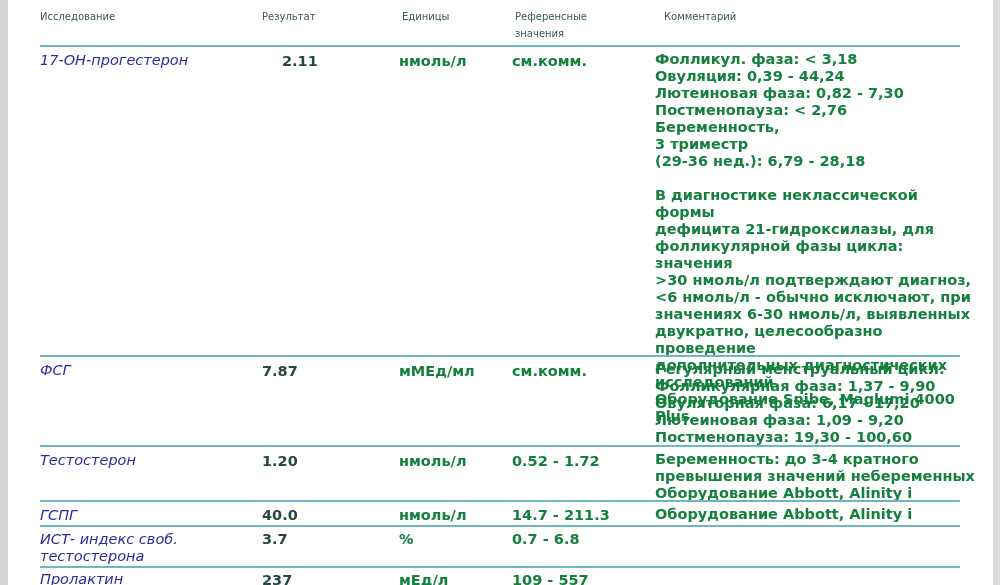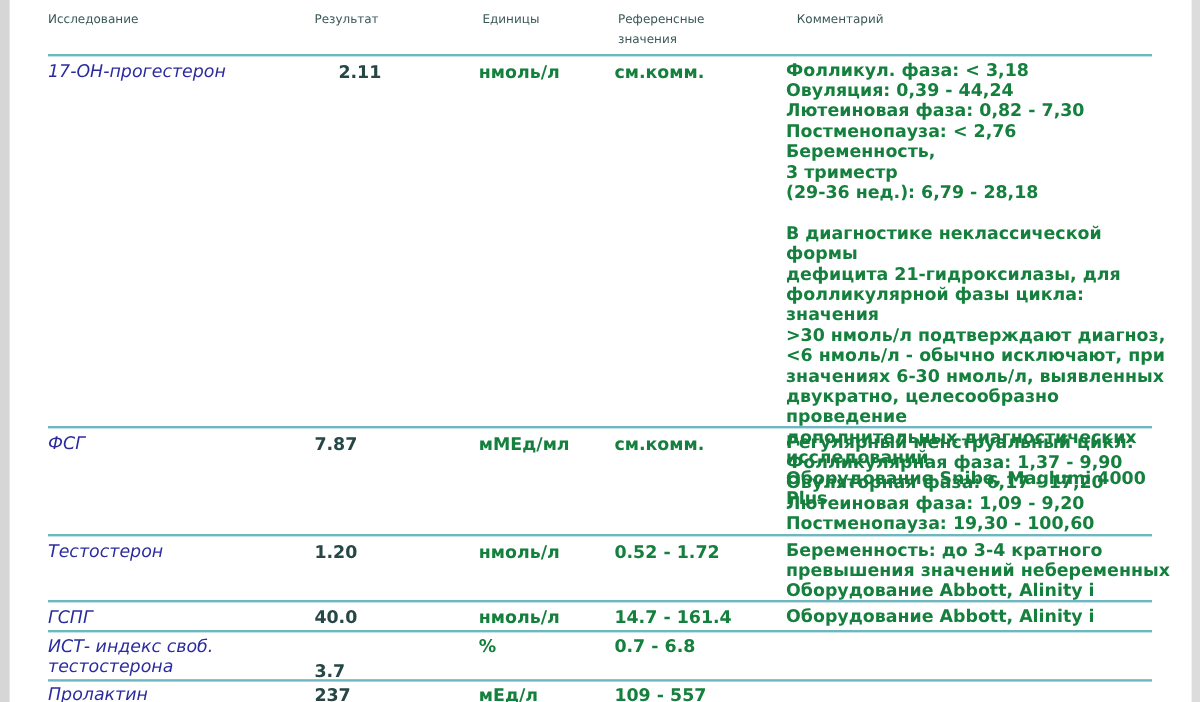--- a/index.html
+++ b/index.html
@@ -75,26 +75,26 @@
   <div class="cell unit" style="left:359px; top:453px;">нмоль/л</div>
   <div class="cell ref" style="left:472px; top:453px;">0.52 - 1.72</div>
   <div class="cell comm" style="left:615px; top:451px; width:320px;">Беременность: до 3-4 кратного
 превышения значений небеременных
 Оборудование Abbott, Alinity i</div>
   <div class="hline" style="top:500px;"></div>
 
   <div class="cell name" style="left:0; top:507px;">ГСПГ</div>
   <div class="cell res" style="left:222px; top:507px;">40.0</div>
   <div class="cell unit" style="left:359px; top:507px;">нмоль/л</div>
-  <div class="cell ref" style="left:472px; top:507px;">14.7 - 161.4</div>
+  <div class="cell ref" style="left:472px; top:507px;">14.7 - 211.3</div>
   <div class="cell comm" style="left:615px; top:506px; width:320px;">Оборудование Abbott, Alinity i</div>
   <div class="hline" style="top:525px;"></div>
 
   <div class="cell name" style="left:0; top:531px; width:180px;">ИСТ- индекс своб. тестостерона</div>
-  <div class="cell res" style="left:222px; top:531px;margin-top:21px;">3.7</div>
+  <div class="cell res" style="left:222px; top:531px;">3.7</div>
   <div class="cell unit" style="left:359px; top:531px;">%</div>
   <div class="cell ref" style="left:472px; top:531px;">0.7 - 6.8</div>
   <div class="hline" style="top:566px;"></div>
 
   <div class="cell name" style="left:0; top:571px;">Пролактин</div>
   <div class="cell res" style="left:222px; top:572px;">237</div>
   <div class="cell unit" style="left:359px; top:572px;">мЕд/л</div>
   <div class="cell ref" style="left:472px; top:572px;">109 - 557</div>
 </div>
 

